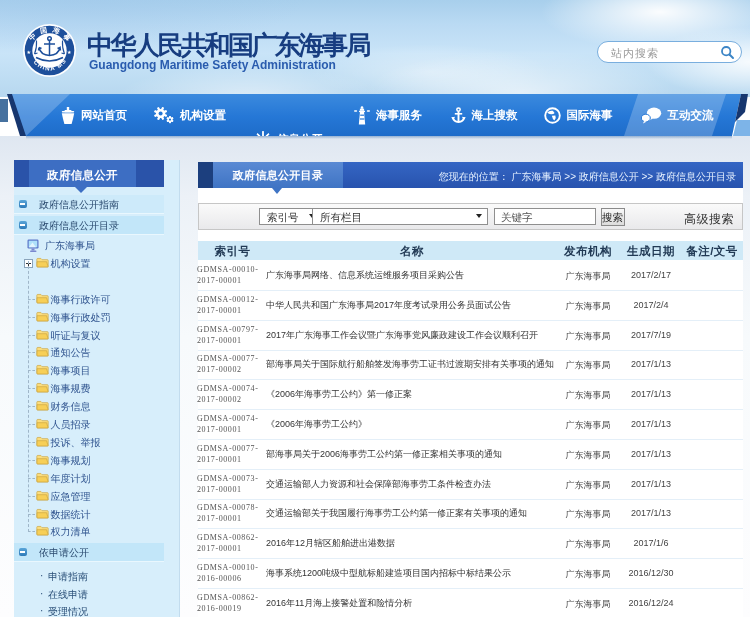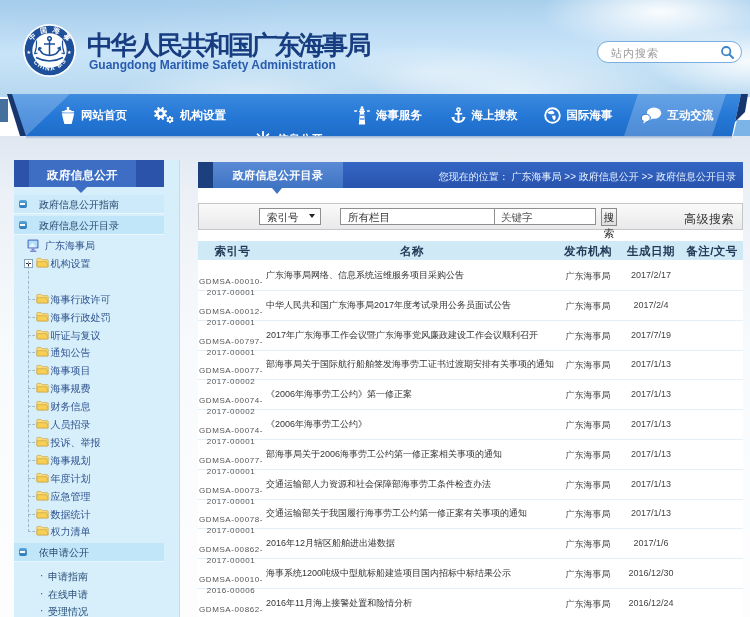--- a/index.html
+++ b/index.html
@@ -72,31 +72,31 @@
 #mhead{position:absolute;left:0;top:0;width:545px;height:26px;background:linear-gradient(180deg,#3566c4,#2853ae)}
 #mhead .dark{position:absolute;left:0;top:0;width:15px;height:26px;background:#1c3f7e}
 #mhead .tab{position:absolute;left:15px;top:0;width:130px;height:26px;background:linear-gradient(180deg,#5a8ad4,#3f74c4);color:#fff;font-size:11px;font-weight:bold;text-align:center;line-height:26px;letter-spacing:0.3px}
 #mhead .bc{position:absolute;right:7px;top:8px;font-size:10px;color:#e6f1ff;letter-spacing:0}
 #mnotch{position:absolute;left:74px;top:26px;width:0;height:0;border-left:5.5px solid transparent;border-right:5.5px solid transparent;border-top:6px solid #3f74c4}
 #srow{position:absolute;left:0;top:41px;width:543px;height:25px;border:1px solid #c6c6c6;background:linear-gradient(180deg,#fafafa,#e9e9eb)}
 .sel{position:absolute;top:4px;height:17px;background:#fff;border:1px solid #8f8f8f;box-sizing:border-box;font-size:10.5px;color:#333}
 .sel .lab{position:absolute;left:7px;top:2px}
 .sel .arr{position:absolute;right:5px;top:5px;width:0;height:0;border-left:3.5px solid transparent;border-right:3.5px solid transparent;border-top:4.5px solid #222}
 #sel1{left:60px;width:62px}
-#sel2{left:141px;width:176px}
+#sel2{left:113px;width:176px}
 #inp{position:absolute;left:295px;top:4px;width:102px;height:17px;background:#fff;border:1px solid #8f8f8f;box-sizing:border-box;font-size:10.5px;color:#555}
 #inp span{position:absolute;left:6px;top:2px}
-#sbtn{position:absolute;left:402px;top:4px;width:16px;height:18px;background:linear-gradient(180deg,#f8f8f8,#dcdcdc);border:1px solid #8a8a8a;box-sizing:border-box;font-size:10.5px;color:#222;text-align:center;line-height:16px}
+#sbtn{position:absolute;left:402px;top:4px;width:24px;height:18px;background:linear-gradient(180deg,#f8f8f8,#dcdcdc);border:1px solid #8a8a8a;box-sizing:border-box;font-size:10.5px;color:#222;line-height:16px}
 #adv{position:absolute;right:8px;top:7px;font-size:12px;color:#333;letter-spacing:0.5px}
 
 #thead{position:absolute;left:0;top:79px;width:545px;height:19px;background:#cfe9f7}
 .th{position:absolute;top:3px;font-size:11.5px;font-weight:bold;color:#223a55;text-align:center;letter-spacing:0.5px}
 #tbody{position:absolute;left:0;top:98px;width:545px}
 .row{position:absolute;left:0;width:545px;height:30px;border-bottom:1px solid #e4eff8}
-.idx{position:absolute;left:-1px;top:16px;width:68px;text-align:center;font-family:Liberation Sans, sans-serif;font-size:8px;letter-spacing:.6px;color:#555;line-height:11px;white-space:nowrap}
+.idx{position:absolute;left:-1px;top:4px;width:68px;font-family:Liberation Serif, serif;font-size:8px;letter-spacing:.6px;color:#555;line-height:11px;white-space:nowrap}
 .nm{position:absolute;left:68px;top:9px;width:290px;font-size:9px;color:#333;white-space:nowrap;letter-spacing:0;overflow:visible}
 .org{position:absolute;left:359px;top:10px;width:62px;text-align:center;font-size:9px;color:#444;letter-spacing:0}
 .dt{position:absolute;left:422px;top:10px;width:62px;text-align:center;font-size:9px;color:#444}
 </style></head>
 <body>
 <div class="abs" id="sky"></div>
 <div class="abs" id="logo"><svg width="53" height="53" viewBox="0 0 53 53">
       <circle cx="26.5" cy="26.5" r="26.5" fill="#fdfeff"></circle>
       <circle cx="26.5" cy="26.5" r="24.8" fill="#1d4f9b"></circle>
       <circle cx="26.5" cy="26.5" r="17.2" fill="#fff"></circle>

